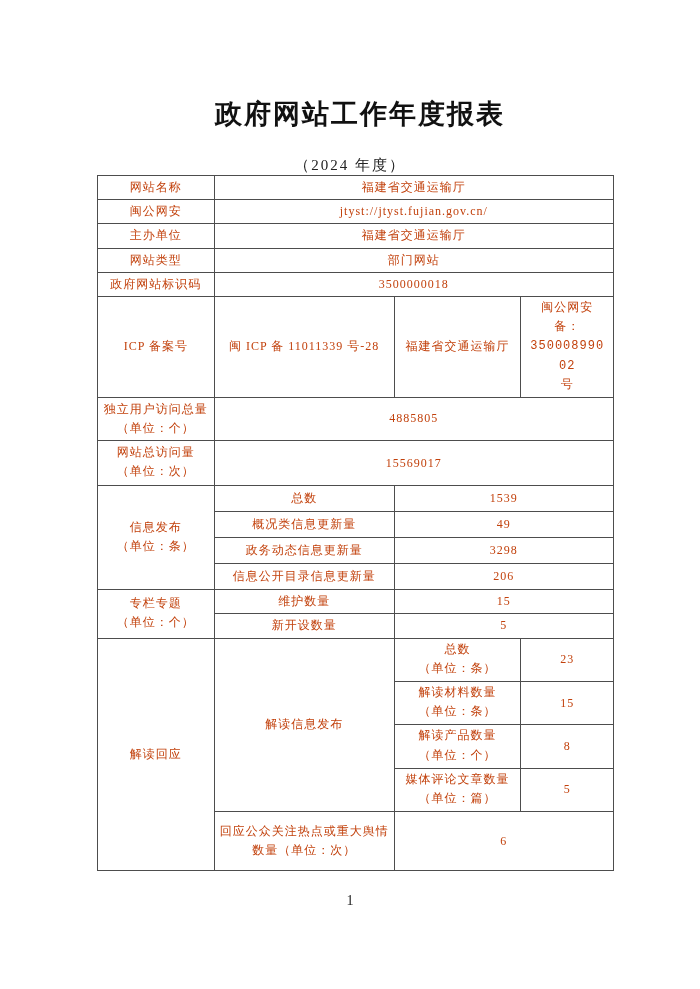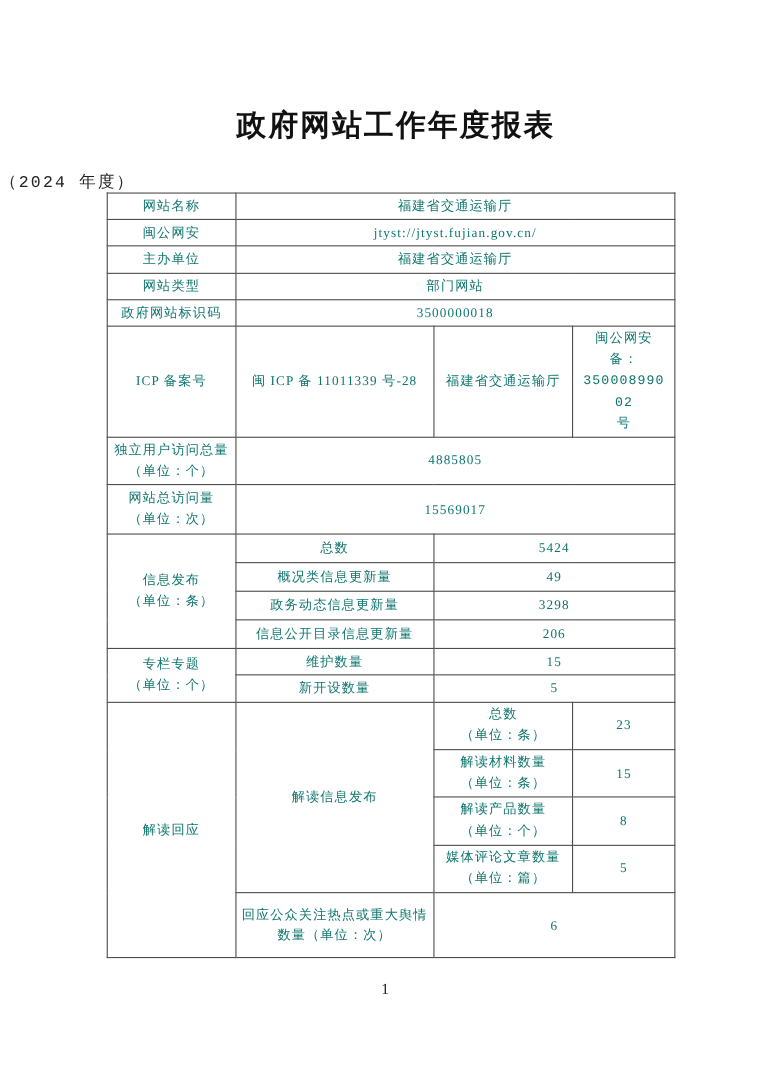--- a/index.html
+++ b/index.html
@@ -18,24 +18,24 @@
     text-align: center;
     font-family: "Liberation Sans", "DejaVu Sans", sans-serif;
     font-weight: bold;
     font-size: 27px;
     letter-spacing: 2px;
     color: #111;
     padding-left: 20px;
   }
   .doc-subtitle {
     margin-top: 24px;
+    text-align: center;
     font-size: 15px;
     letter-spacing: 2px;
     color: #222;
-    font-family: Liberation Mono, monospace;
   }
   .reporting-unit {
     margin: 38px 0 6px 97px;
     font-size: 13px;
     font-weight: bold;
     letter-spacing: 0.5px;
     color: #111;
   }
 
   table.report {
@@ -45,21 +45,21 @@
     width: 517px;
   }
   table.report td {
     border: 1px solid #4d4d4d;
     text-align: center;
     vertical-align: middle;
     font-size: 12px;
     letter-spacing: 1px;
     line-height: 1.6;
     padding: 2px 5px;
-    color: #0f766e;
+    color: #c2410c;
     word-break: break-word;
   }
   .pre { white-space: pre-line; font-family: Liberation Mono, monospace; }
 
   tr.h24 { height: 24px; }
   tr.h88 { height: 88px; }
   tr.h39 { height: 39px; }
   tr.h45 { height: 45px; }
   tr.h26 { height: 26px; }
   tr.h23 { height: 23px; }
@@ -125,21 +125,21 @@
       <tr class="h45">
         <td class="pre">网站总访问量
 （单位：次）</td>
         <td colspan="3">15569017</td>
       </tr>
 
       <tr class="h26">
         <td rowspan="4" class="pre">信息发布
 （单位：条）</td>
         <td>总数</td>
-        <td colspan="2">5424</td>
+        <td colspan="2">1539</td>
       </tr>
       <tr class="h26">
         <td>概况类信息更新量</td>
         <td colspan="2">49</td>
       </tr>
       <tr class="h26">
         <td>政务动态信息更新量</td>
         <td colspan="2">3298</td>
       </tr>
       <tr class="h26">

